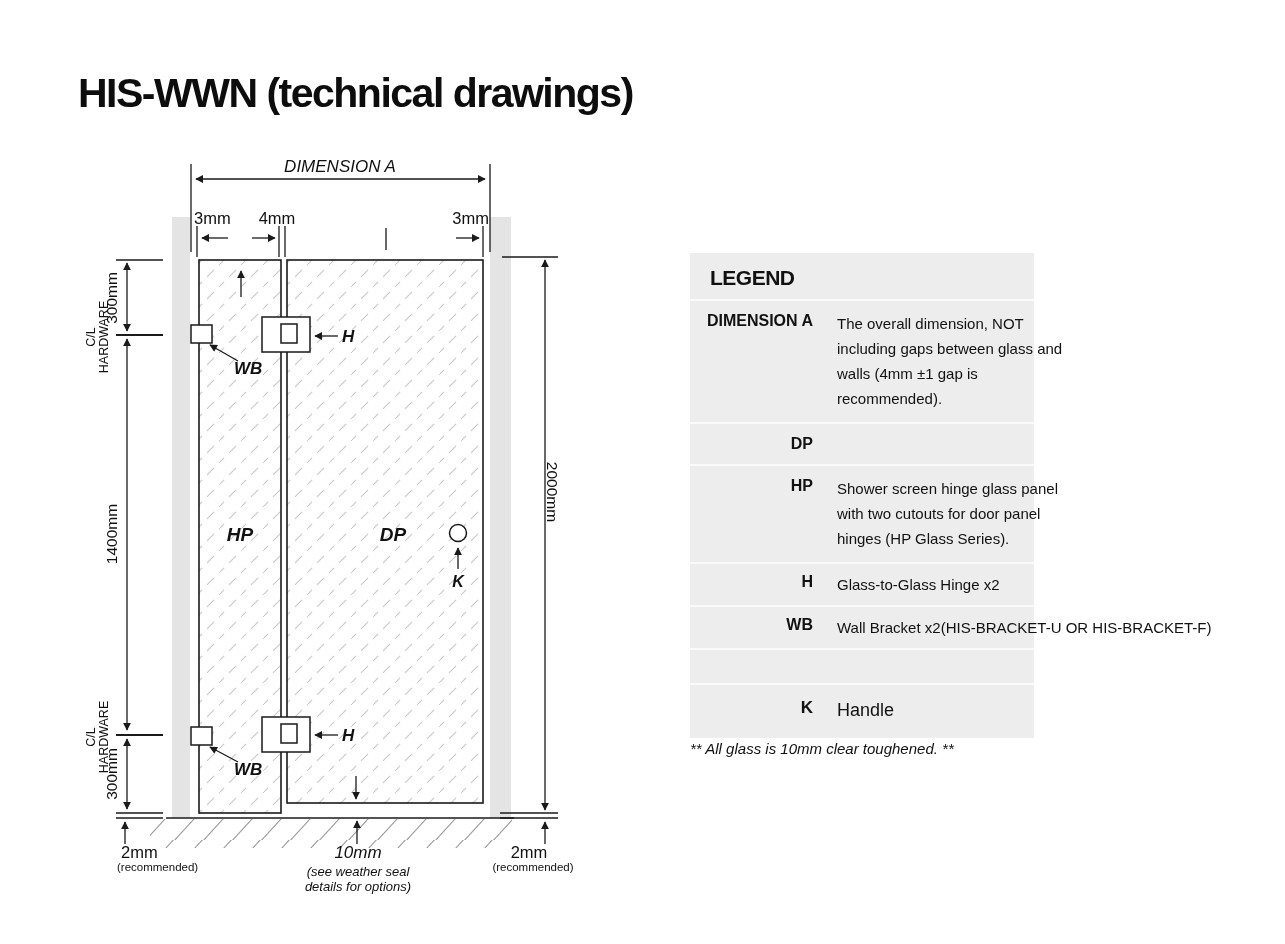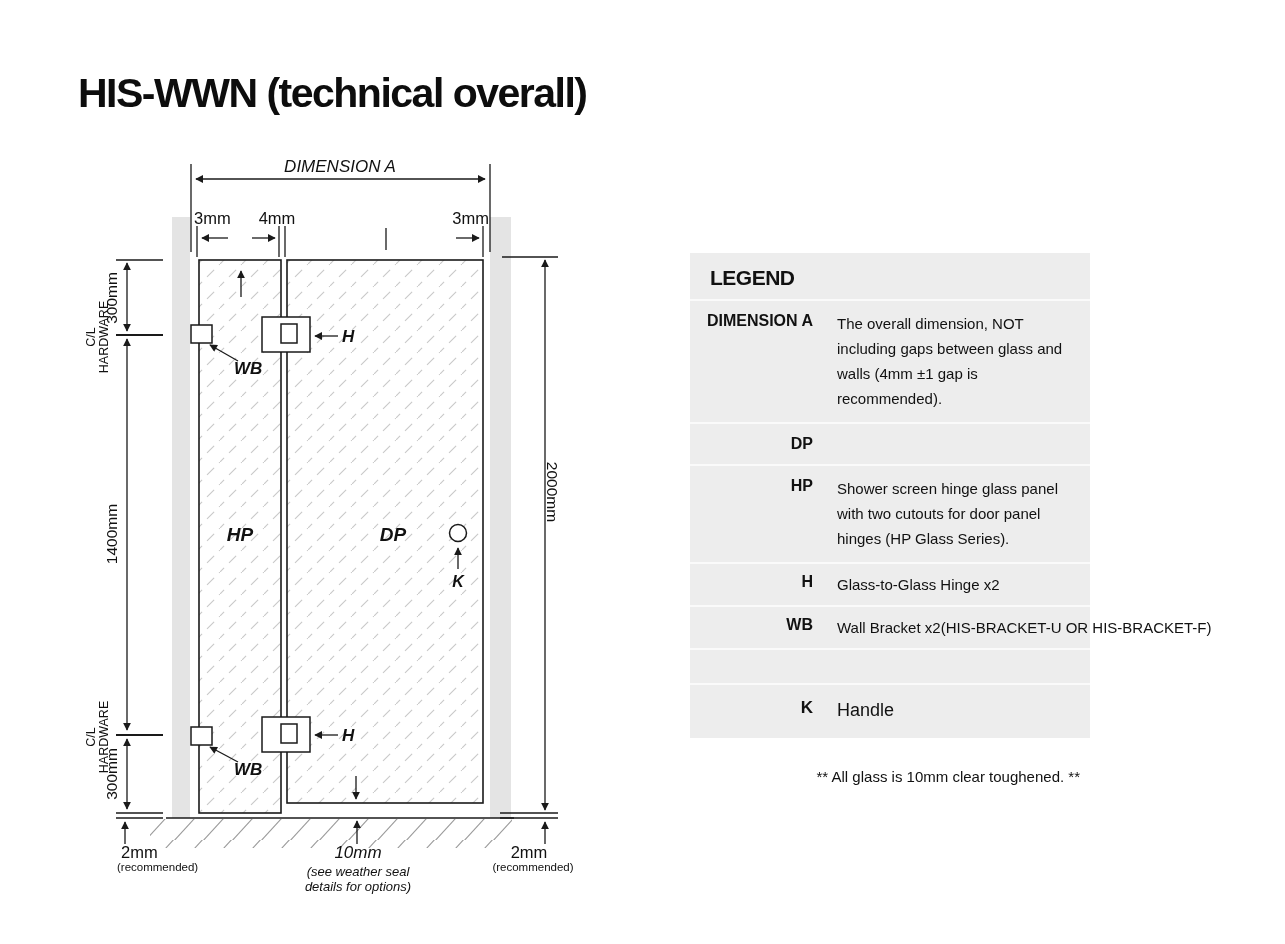--- a/index.html
+++ b/index.html
@@ -33,41 +33,41 @@
   .tiny{font-size:11.5px;}
   .note{font-size:13px;font-style:italic;}
   .lbl{font-size:17px;font-weight:bold;font-style:italic;}
   .plbl{font-size:19px;font-weight:bold;font-style:italic;}
   .klbl{font-size:16px;font-weight:bold;font-style:italic;}
   #ah path{fill:var(--line);}
   .ghl{stroke:var(--hatch-glass);stroke-width:1.1;}
   .fhl{stroke:var(--hatch-floor);stroke-width:1.1;}
 
   
-  .legend{position:absolute;left:690px;top:253px;width:400px;background:var(--legend-bg);}
+  .legend{position:absolute;left:690px;top:253px;width:344px;background:var(--legend-bg);}
   .lg-header{padding:13px 0 9px 20px;font-size:21px;font-weight:bold;letter-spacing:-0.5px;}
   .lg-row{display:grid;grid-template-columns:123px 24px 226px;padding:10px 0 11px;
           border-top:2px solid var(--divider);}
   .lg-row.short{padding:8px 0 8px;}
   .lg-row.empty{min-height:35px;}
   .lg-term{grid-column:1;text-align:right;font-weight:bold;font-size:16px;line-height:19px;}
   .lg-desc{grid-column:3;font-size:15px;line-height:25px;white-space:pre-line;}
   .lg-row.wb .lg-desc{white-space:nowrap;width:max-content;}
   .lg-row.k{padding:13px 0 15px;}
   .lg-row.k .lg-term{font-size:17px;}
   .lg-row.k .lg-desc{font-size:18px;}
-  .footnote{position:absolute;left:690px;top:768px;width:390px;text-align:right;
-            font-size:15px;}
+  .footnote{position:absolute;left:690px;top:740px;width:390px;text-align:left;
+            font-size:15px;font-style:italic;}
 </style>
 </head>
 <body>
 
 <div class="page">
 
-  <div class="title">HIS-WWN (technical overall)</div>
+  <div class="title">HIS-WWN (technical drawings)</div>
 
   <svg class="drawing-svg" width="660" height="944" viewBox="0 0 660 944">
     <defs>
       <marker id="ah" viewBox="0 0 10 10" refX="9" refY="5" markerWidth="7.5" markerHeight="6" orient="auto-start-reverse">
         <path d="M0,0 L10,5 L0,10 z"></path>
       </marker>
       <pattern id="glassHatch" width="22" height="22" patternUnits="userSpaceOnUse">
         <rect width="22" height="22" fill="#ffffff"></rect>
         <path class="ghl" d="M-3,25 L25,-3" fill="none" stroke-dasharray="10 7"></path>
       </pattern>

